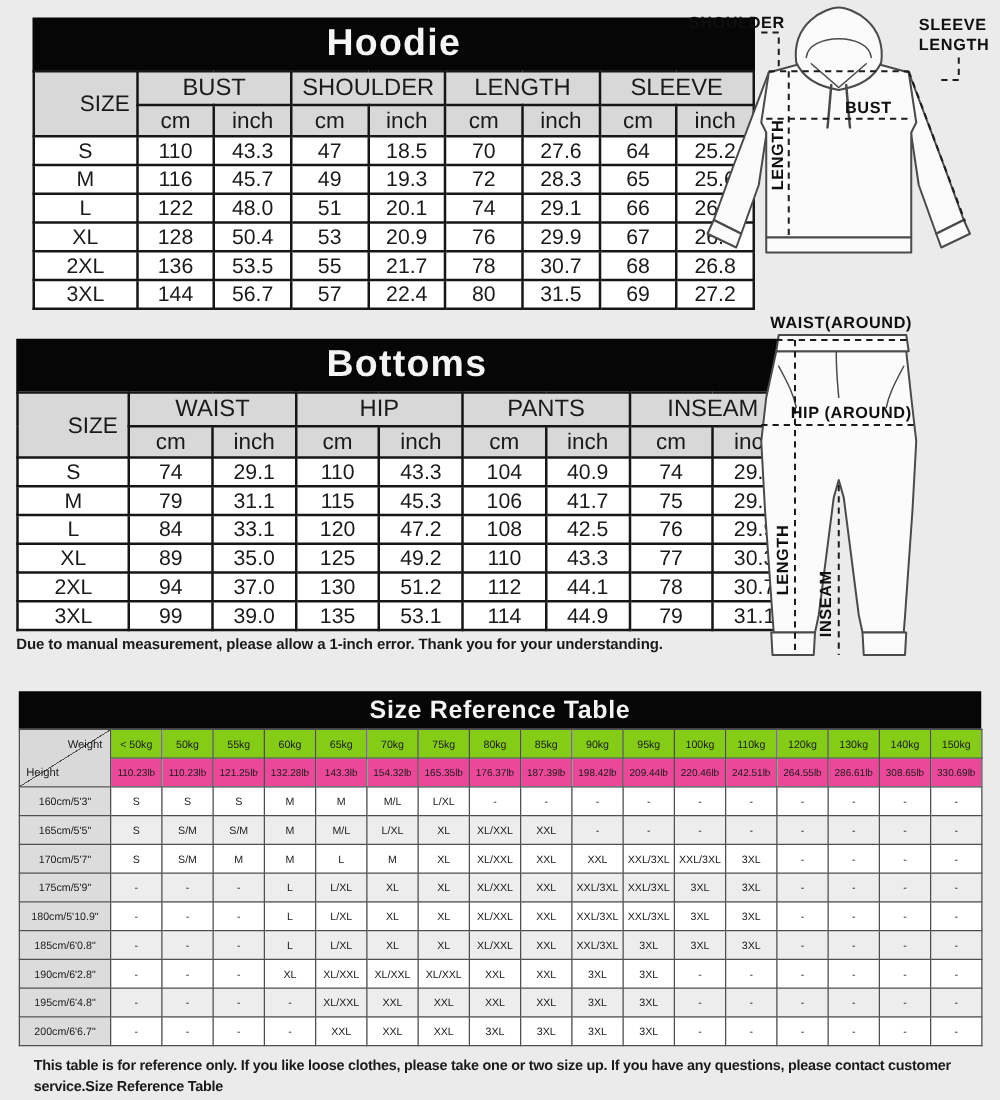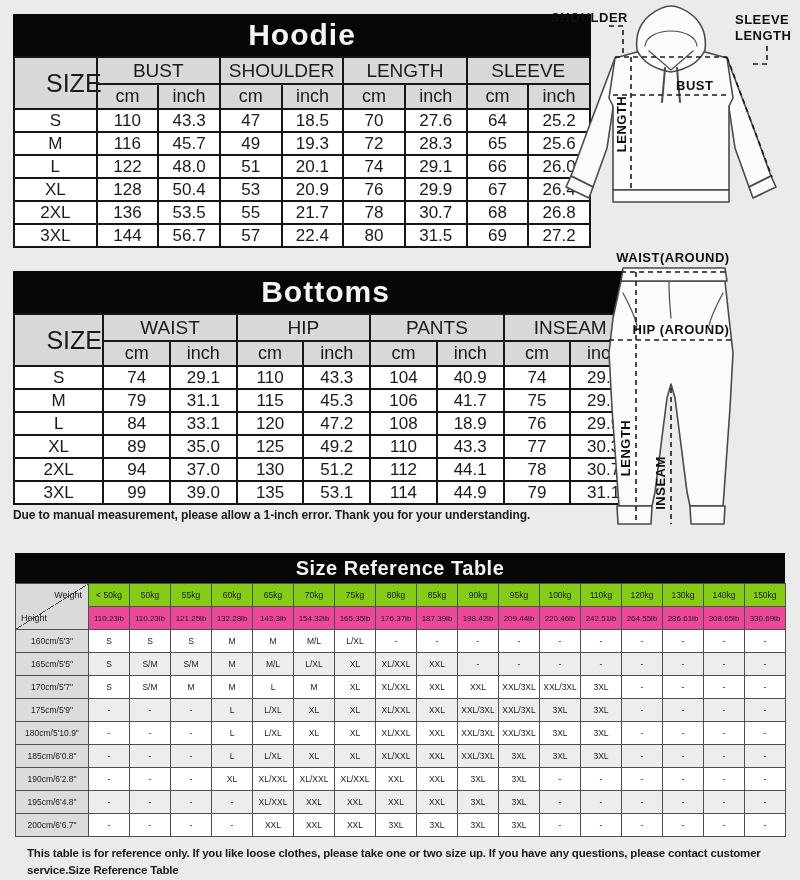--- a/index.html
+++ b/index.html
@@ -6,25 +6,25 @@
   body{width:800px;height:880px;background:#ebebeb;overflow:hidden;position:relative;
        font-family:"Liberation Sans",sans-serif;color:#1a1a1a;}
   .abs{position:absolute;}
 
   
   .bar{background:#060606;color:#f4f4f4;text-align:center;font-weight:bold;}
   .bar-big{height:42px;line-height:42px;font-size:30px;letter-spacing:1px;}
   .bar-small{height:30px;line-height:30px;font-size:20px;letter-spacing:.5px;}
 
   
-  #hoodie-section{left:13px;top:14px;width:578px;}
+  #hoodie-section{left:26px;top:14px;width:578px;}
   #bottoms-section{left:13px;top:271px;width:625px;}
   table.spec{border-collapse:collapse;table-layout:fixed;width:100%;}
   .spec th,.spec td{border:2px solid #161616;text-align:center;padding:0;font-weight:normal;}
-  .spec .th-size{background:#d8d8d8;font-size:25px;padding-left:31px;}
+  .spec .th-size{background:#d8d8d8;font-size:18px;padding-left:31px;}
   .spec .grp{background:#d8d8d8;height:25px;font-size:19px;}
   .spec .unit{background:#d8d8d8;height:23px;font-size:18px;}
   .spec td{background:#ffffff;height:21px;font-size:17px;}
 
   #note1{left:13px;top:508px;font-size:12px;font-weight:bold;letter-spacing:-.1px;white-space:nowrap;}
 
   
   #sizeref-section{left:15px;top:553px;width:770px;}
   table.ref{border-collapse:collapse;table-layout:fixed;width:100%;}
   .ref th,.ref td{border:1px solid #4f4f4f;text-align:center;padding:0;font-weight:normal;
@@ -216,21 +216,21 @@
           <td>75</td>
           <td>29.5</td>
         </tr>
         <tr>
           <td>L</td>
           <td>84</td>
           <td>33.1</td>
           <td>120</td>
           <td>47.2</td>
           <td>108</td>
-          <td>18.9</td>
+          <td>42.5</td>
           <td>76</td>
           <td>29.9</td>
         </tr>
         <tr>
           <td>XL</td>
           <td>89</td>
           <td>35.0</td>
           <td>125</td>
           <td>49.2</td>
           <td>110</td>

